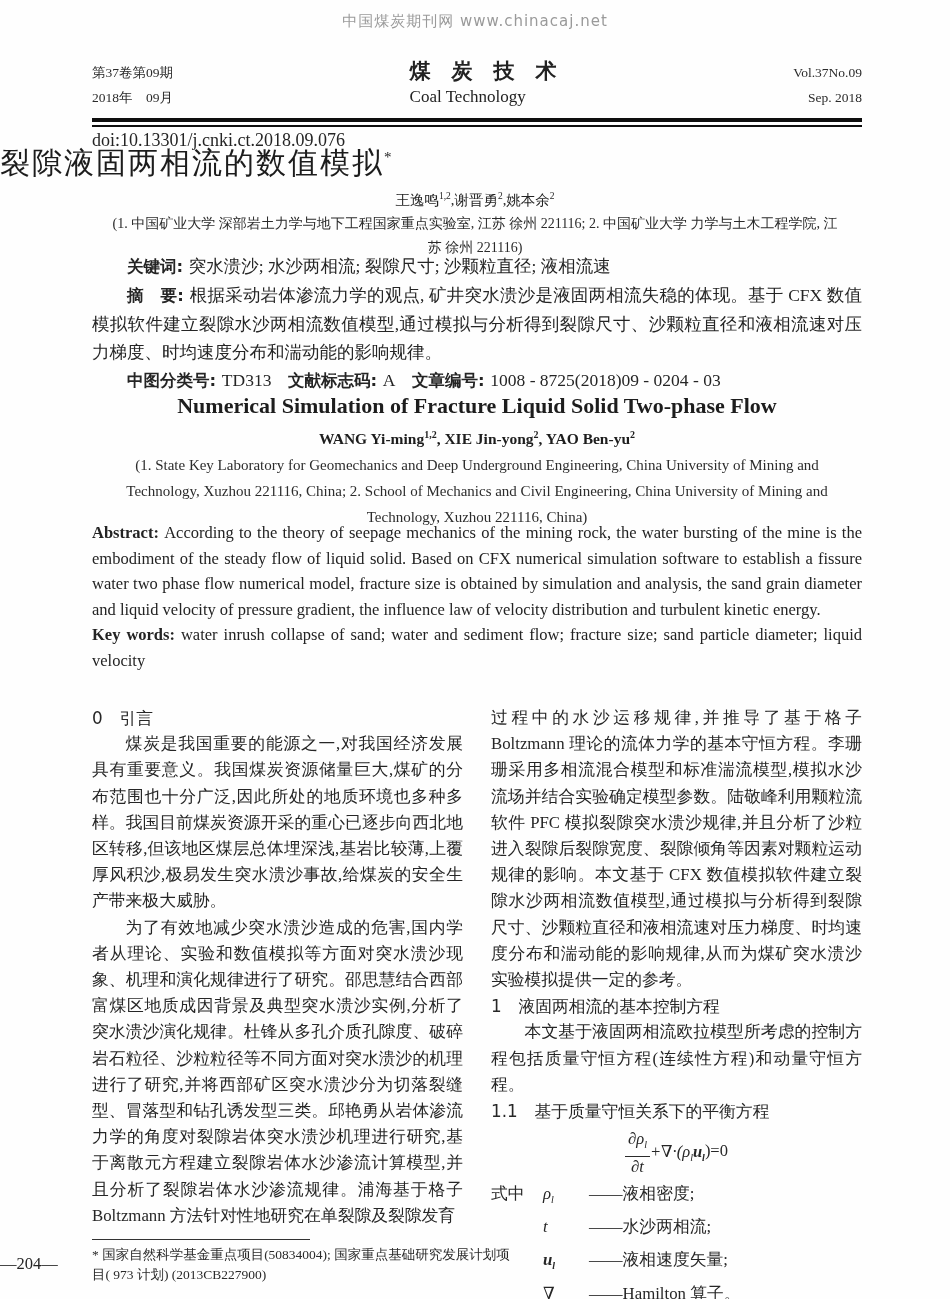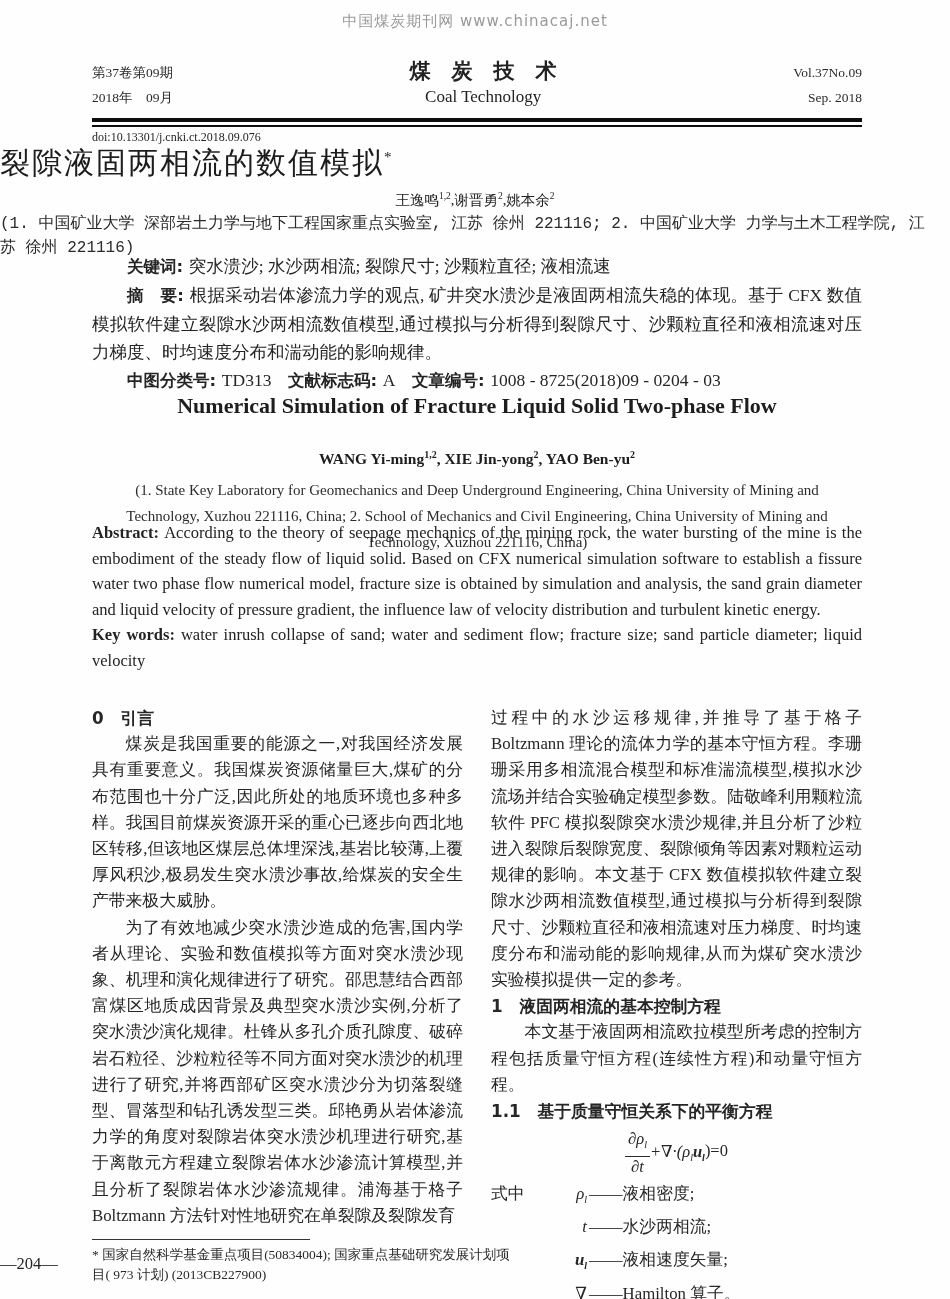--- a/index.html
+++ b/index.html
@@ -10,65 +10,65 @@
   }
   .watermark{
     position:absolute;top:12px;left:0;width:100%;text-align:center;
     color:#9a9a9a;font-size:15px;letter-spacing:1px;
     font-family:"DejaVu Sans","Liberation Sans",sans-serif;
   }
   
   .header{position:absolute;left:92px;top:58px;width:770px;display:flex;justify-content:space-between;align-items:flex-end;}
   .header-col{font-size:13.5px;line-height:25px;color:#2b2b2b;}
   .header-col.right{text-align:right;}
-  .header-center{text-align:center;}
+  .header-center{text-align:left;}
   .journal-cn{font-size:21px;font-weight:700;line-height:26px;}
   .journal-en{font-size:17px;line-height:26px;}
   .double-rule{position:absolute;left:92px;top:118px;width:770px;height:3px;border-top:4px solid #0e0e0e;border-bottom:2px solid #0e0e0e;}
-  .doi-line{position:absolute;left:92px;top:130px;font-size:12px;color:#242424;}
+  .doi-line{position:absolute;left:92px;top:130px;font-size:18px;color:#242424;}
   
   .title-cn{position:absolute;left:0;top:143px;width:100%;text-align:left;font-size:30px;letter-spacing:2px;color:#1c1c1c;}
   .title-cn sup{font-size:15px;}
   .authors-cn{position:absolute;left:0;top:191px;width:100%;text-align:center;font-size:14.5px;color:#242424;}
   .authors-cn sup{font-size:9.5px;}
-  .affil-cn{position:absolute;left:0;top:212px;width:100%;text-align:left;font-size:16px;line-height:24px;color:#2a2a2a;font-family:Liberation Mono, monospace;}
+  .affil-cn{position:absolute;left:0;top:212px;width:100%;text-align:center;font-size:14px;line-height:24px;color:#2a2a2a;}
   
   .cn-abstract{position:absolute;left:92px;top:252px;width:770px;font-size:17.5px;line-height:28px;text-align:justify;color:#252525;}
   .cn-abstract p{margin:0;}
   .indent2{text-indent:2em;}
   .lbl{font-weight:700;font-family:"DejaVu Sans","Liberation Sans",sans-serif;font-size:16.5px;}
   
   .en-block{position:absolute;left:92px;top:392px;width:770px;text-align:center;color:#1d1d1d;}
   .title-en{font-size:22px;font-weight:700;margin:0;line-height:28px;}
-  .authors-en{font-size:15.5px;font-weight:700;margin-top:20px;line-height:29px;}
+  .authors-en{font-size:15.5px;font-weight:700;margin-top:6px;line-height:18px;}
   .authors-en sup{font-size:10px;}
   .affil-en{font-size:15px;line-height:26px;margin-top:4px;color:#2c2c2c;}
   .en-abstract{position:absolute;left:92px;top:520px;width:770px;font-size:16.5px;line-height:25.5px;text-align:justify;color:#232323;}
   .en-abstract p{margin:0;}
   .blbl{font-weight:700;}
   
   .columns{position:absolute;left:92px;top:705px;width:770px;display:flex;gap:28px;}
   .col{width:371px;font-size:16.8px;line-height:26.2px;text-align:justify;color:#262626;}
-  .col h3{margin:0;font-size:16.8px;line-height:26.2px;font-weight:700;text-align:left;
+  .col h3{margin:0;font-size:16.8px;line-height:26.2px;font-weight:400;text-align:left;
           font-family:"DejaVu Sans","Liberation Sans",sans-serif;}
   .col p{margin:0;}
   .noindent{text-indent:0;}
   
   .equation{text-align:center;margin:5px 0 3px 0;font-size:16.5px;}
   .frac{display:inline-block;vertical-align:middle;text-align:center;}
   .frac .num{display:block;border-bottom:1.4px solid #2a2a2a;line-height:20px;padding:0 3px;}
   .frac .den{display:block;line-height:20px;}
   .eq-it{font-style:italic;}
   .eq-b{font-weight:700;font-style:italic;}
   .equation sub,.where sub{font-size:10px;}
   
   .where{margin-top:2px;}
   .where-row{display:flex;line-height:27px;text-align:left;}
   .wlabel{width:52px;flex:none;}
-  .wsym{flex:none;min-width:44px;text-align:right;margin-right:2px;}
+  .wsym{flex:none;min-width:44px;text-align:left;margin-right:2px;}
   .wdesc{flex:1;}
   
   .footnote{position:absolute;left:92px;top:1239px;width:428px;font-size:13.5px;line-height:20px;color:#2a2a2a;text-align:left;}
   .footnote-rule{width:218px;border-top:1.4px solid #333;margin-bottom:5px;}
   
   .pageno{position:absolute;left:0;top:1254px;width:100%;font-size:16.5px;color:#242424;}
 </style>
 </head>
 <body>
 

